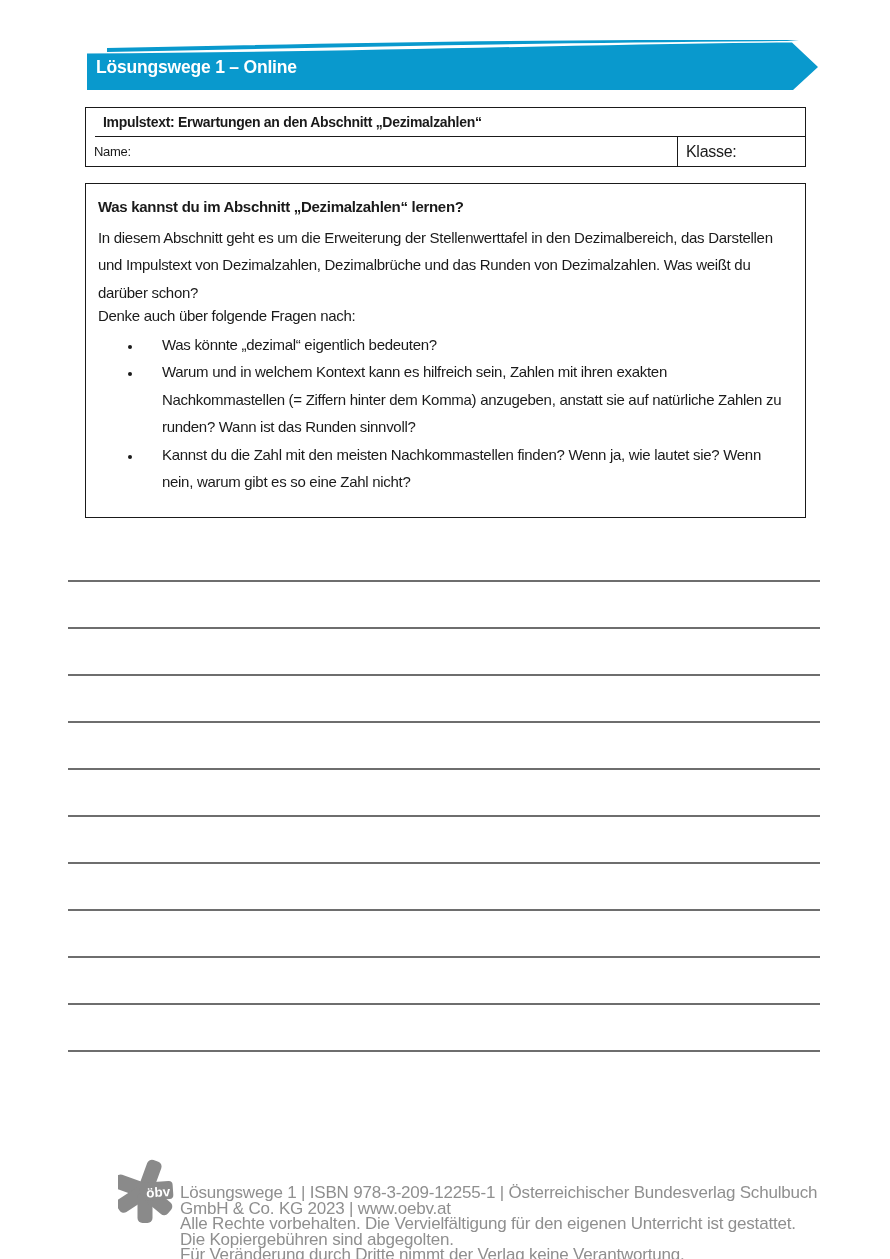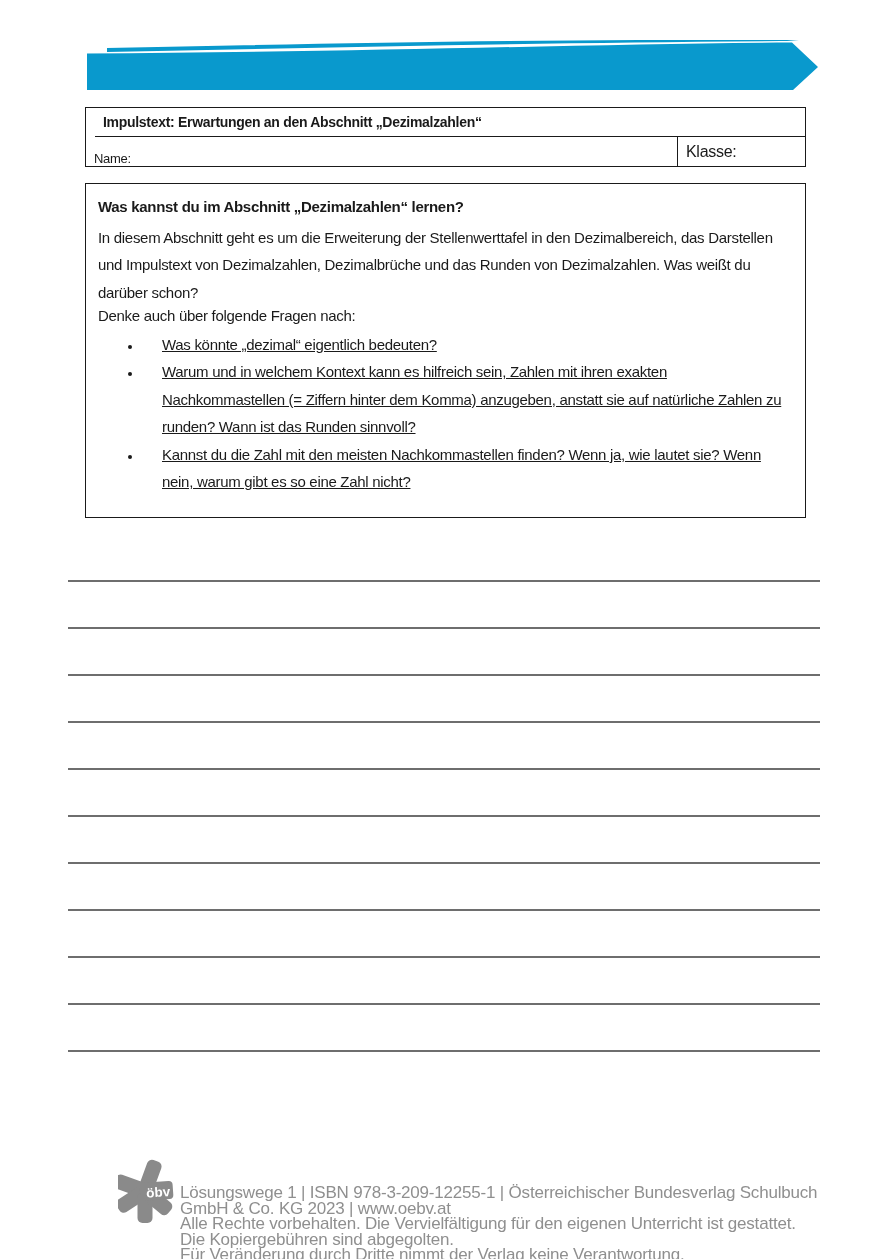--- a/index.html
+++ b/index.html
@@ -28,41 +28,41 @@
     position: absolute; left: 85px; top: 107px; width: 721px;
     border: 1.7px solid #1a1a1a;
   }
   .header-title-row {
     height: 29px; border-bottom: 1.7px solid #1a1a1a;
     display: flex; align-items: center; padding: 0 8px;
     font-size: 14px; font-weight: bold; letter-spacing: -0.3px; margin-left: 9px;
   }
   .header-fields-row { height: 29px; display: flex; }
   .name-cell {
-    flex: 1; display: flex; align-items: flex-end; padding: 0 8px;
+    flex: 1; display: flex; align-items: center; padding: 0 8px;
     font-size: 13px; letter-spacing: -0.3px;
   }
   .klasse-cell {
     width: 128px; border-left: 1.7px solid #1a1a1a;
     display: flex; align-items: center; padding: 0 8px;
     font-size: 16px; letter-spacing: -0.3px;
   }
 
   
   .info-box {
     position: absolute; left: 85px; top: 183px; width: 721px; height: 335px;
     border: 1.7px solid #1a1a1a;
     padding: 7px 12px 0 12px;
     font-size: 15px; letter-spacing: -0.3px; line-height: 27.5px;
   }
   .info-heading { font-weight: bold; margin: 2px 0 3px 0; }
   .info-intro { margin: 0; }
   .info-prompt { margin: -4px 0 0 0; }
   .bullet-list { margin: 1px 0 0 0; padding: 0 0 0 44px; }
-  .bullet-list li { padding-left: 20px; text-decoration: underline; }
+  .bullet-list li { padding-left: 20px; }
   .bullet-list li::marker { font-size: 12px; }
   .info-closing { margin: 12px 0 0 0; }
 
   
   .writing-area { position: absolute; left: 68px; top: 535px; width: 752px; }
   .writing-line { height: 47px; border-bottom: 2px solid #6e6e6e; }
 
   
   .footer { position: absolute; left: 118px; top: 1155px; width: 700px; display: flex; }
   .logo-wrap { width: 60px; height: 70px; flex: 0 0 auto; }
@@ -74,20 +74,21 @@
 </head>
 <body>
 
 <div class="page">
 
   <div class="banner">
     <svg width="731" height="50" viewBox="0 0 731 50">
       <path d="M20 8 C260 3 460 -1 700 0 L712 1 C470 2.5 260 7 20 12 Z" fill="#0999cd"></path>
       <path d="M0 13.5 C250 12.5 500 4 705 2.5 L731 27 L706 50 L0 50 Z" fill="#0999cd"></path>
     </svg>
+    <div class="banner-title">Lösungswege 1 – Online</div>
   </div>
 
   <div class="header-table">
     <div class="header-title-row">Impulstext: Erwartungen an den Abschnitt „Dezimalzahlen“</div>
     <div class="header-fields-row">
       <div class="name-cell">
         <span>Name:</span>
         <span></span>
       </div>
       <div class="klasse-cell">

